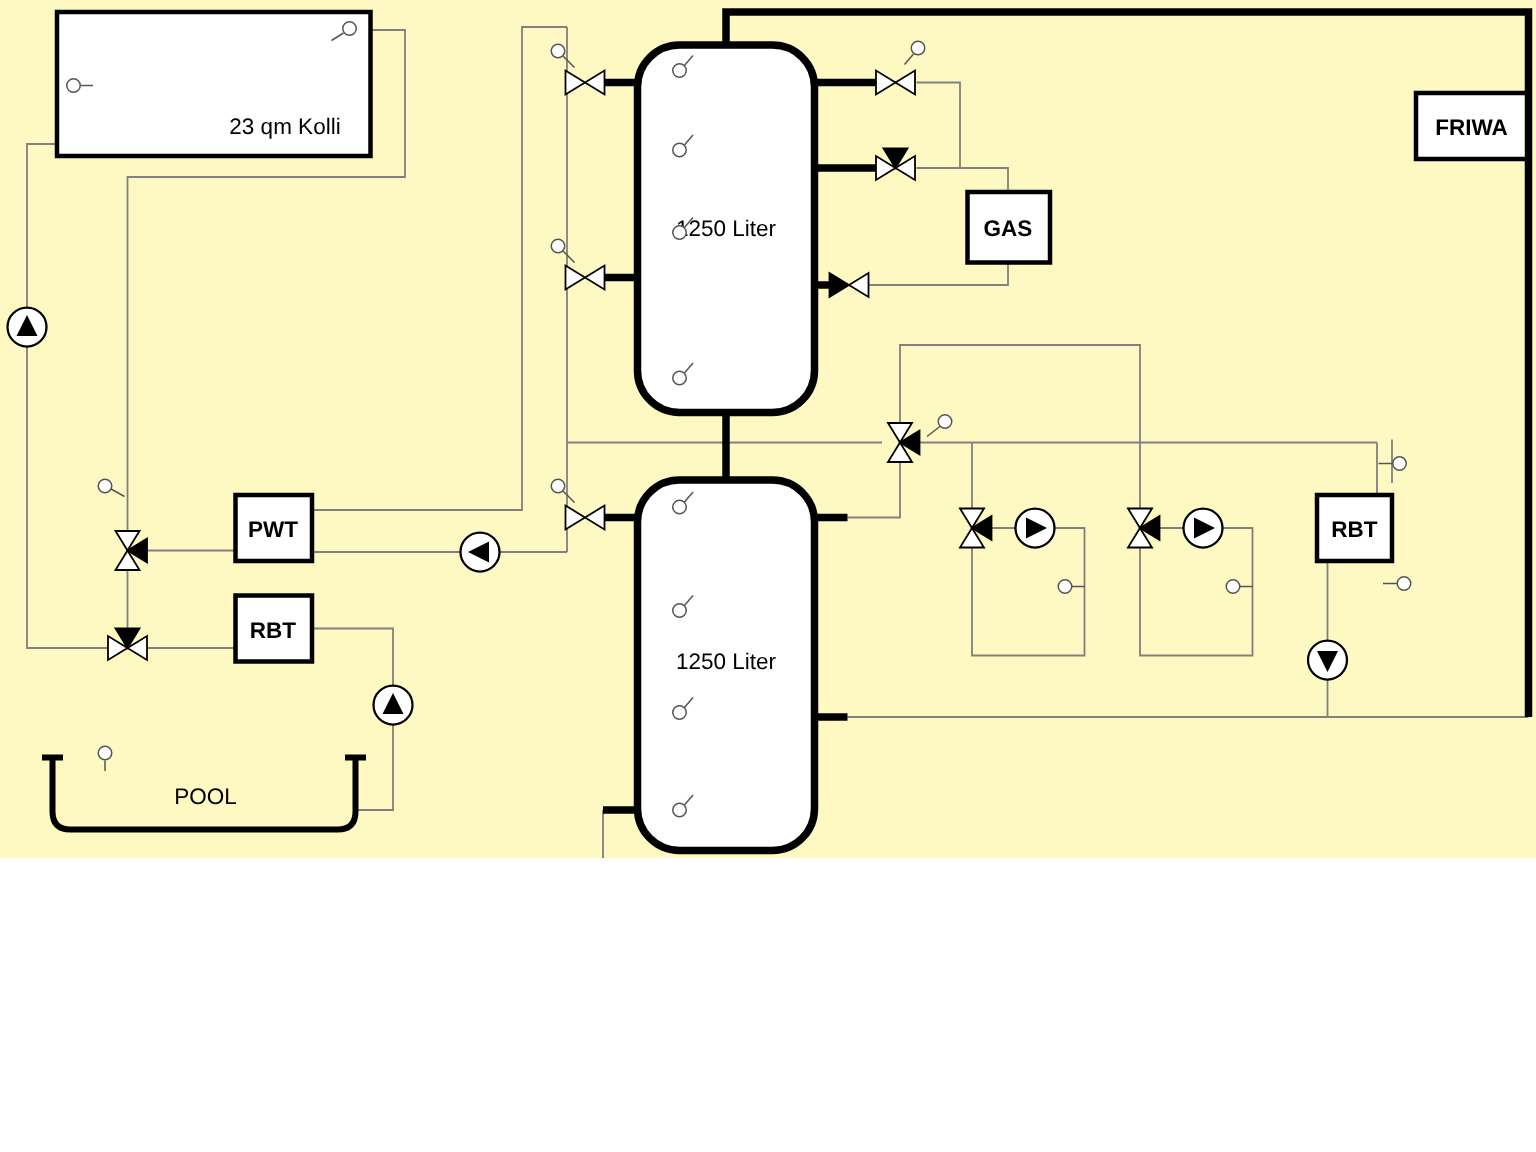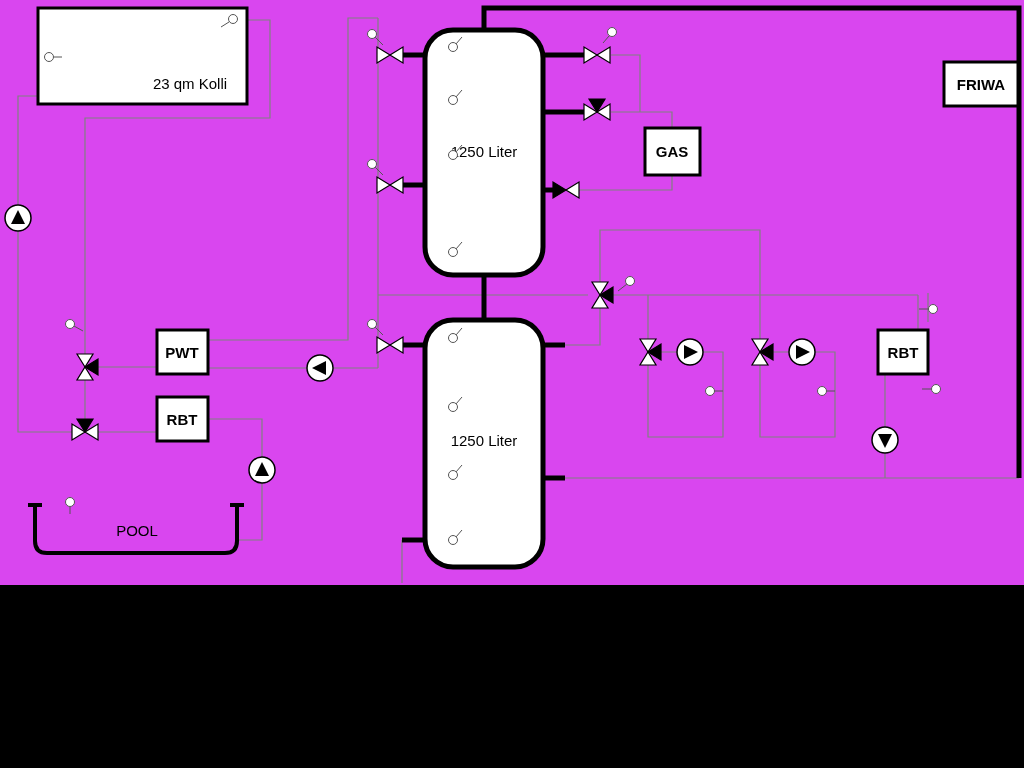--- a/index.html
+++ b/index.html
@@ -1,16 +1,16 @@
 <!DOCTYPE html>
 <html><head>
 <meta charset="utf-8">
 <style>
   html,body{margin:0;padding:0;background:#fff;}
-  .stage{position:relative;width:1024px;height:768px;background:#d946ef;overflow:hidden;}
+  .stage{position:relative;width:1024px;height:572px;background:#fef9c3;overflow:hidden;}
   svg{display:block;}
   text{font-family:"Liberation Sans", sans-serif;font-size:15px;fill:#000;}
   .boxlabel{font-weight:bold;}
 </style>
 </head>
 <body>
 
 <div class="stage">
 <svg width="1024" height="768" viewBox="0 0 1024 768">
 

